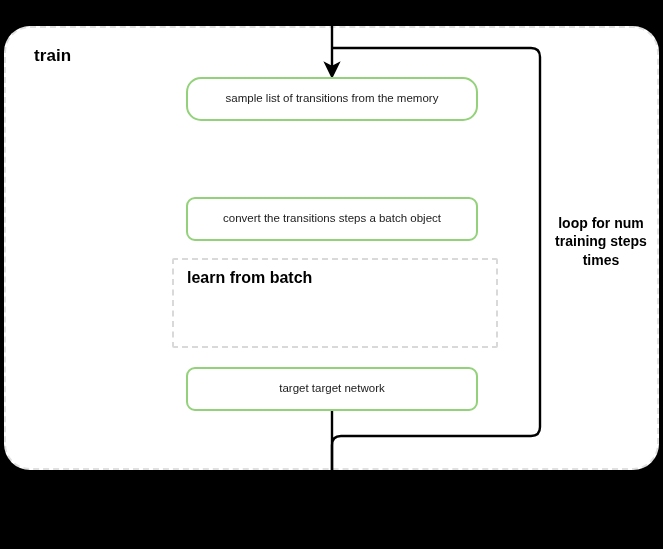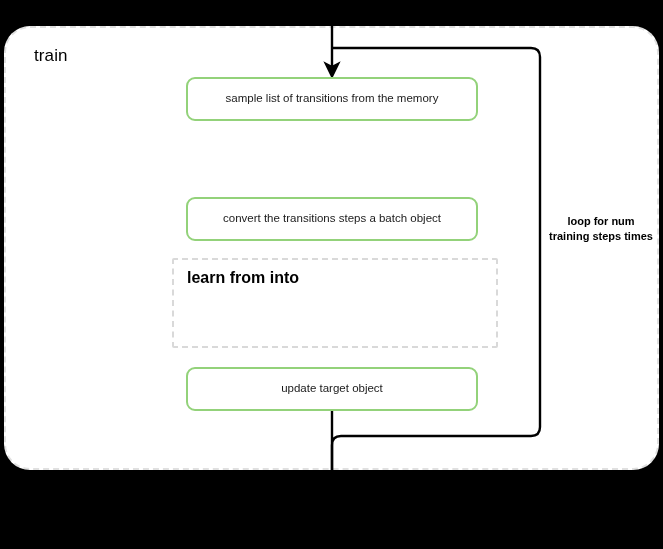--- a/index.html
+++ b/index.html
@@ -34,21 +34,21 @@
     background: #ffffff;
     border: 2px dashed #e0e0e0;
     border-radius: 26px;
   }
 
   .container-title {
     position: absolute;
     left: 34px;
     top: 46px;
     font-size: 17px;
-    font-weight: normal;
+    font-weight: bold;
     color: #000000;
     letter-spacing: 0.1px;
   }
 
   
   .proc-box {
     position: absolute;
     left: 186px;
     width: 292px;
     height: 44px;
@@ -61,21 +61,21 @@
     justify-content: center;
     z-index: 4;
   }
   .proc-box span {
     font-size: 11.5px;
     color: #1a1a1a;
     line-height: 1.2;
     text-align: center;
   }
 
-  #box-sample  { top: 77px; }
+  #box-sample  { top: 77px; border-radius: 15px; }
   #box-filter  { top: 137px; }
   #box-convert { top: 197px; }
   #box-update  { top: 367px; }
 
   
   .sub-container {
     position: absolute;
     left: 172px;
     top: 258px;
     width: 326px;
@@ -97,21 +97,21 @@
     line-height: 1.42;
   }
 
   
   .loop-label {
     position: absolute;
     left: 546px;
     top: 214px;
     width: 110px;
     text-align: center;
-    font-size: 11px;
+    font-size: 14px;
     font-weight: bold;
     color: #000000;
     line-height: 1.32;
     z-index: 6;
   }
 
   
   #connectors {
     position: absolute;
     left: 0;
@@ -148,22 +148,22 @@
   <div class="proc-box" id="box-sample">
     <span>sample list of transitions from the memory</span>
   </div>
 
 
   <div class="proc-box" id="box-convert">
     <span>convert the transitions steps a batch object</span>
   </div>
 
   <div class="sub-container">
-    <div class="sub-container-title">learn from into</div>
+    <div class="sub-container-title">learn from batch</div>
   </div>
 
   <div class="proc-box" id="box-update">
-    <span>update target object</span>
+    <span>target target network</span>
   </div>
 
   <div class="loop-label">loop for num training steps times</div>
 
 </div>
 
 </body></html>

